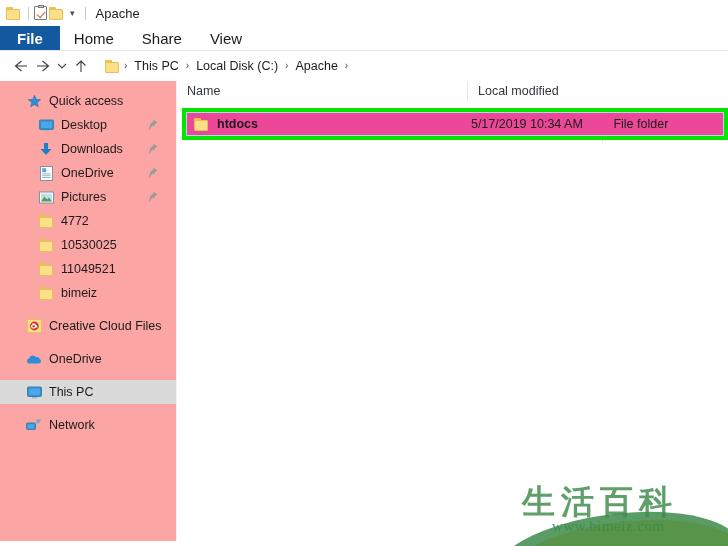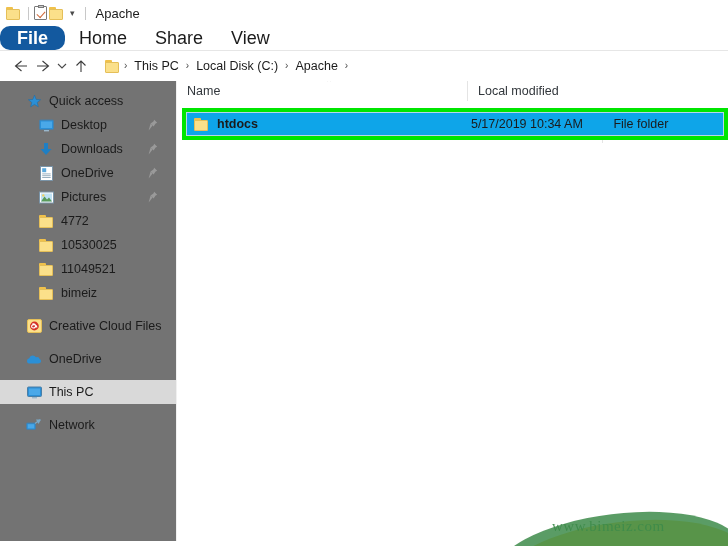--- a/index.html
+++ b/index.html
@@ -105,26 +105,25 @@
   .ribbon-tabs {
     height: 24px;
     display: flex;
     align-items: stretch;
     background: #ffffff;
   }
   .tab {
     display: flex;
     align-items: center;
     justify-content: center;
-    font-size: 18px;
+    font-size: 15px;
     color: #1b1b1b;
     padding: 0 14px;
     white-space: nowrap;
     cursor: default;
-    border-radius: 10px;
   }
   .tab.file {
     background: #13599f;
     color: #ffffff;
     font-weight: bold;
     padding: 0 17px;
   }
   .ribbon-underline {
     height: 1px;
     background: #e6e6e6;
@@ -198,21 +197,21 @@
 
   
   .main {
     display: flex;
     height: 460px;
     align-items: stretch;
   }
   .sidebar {
     width: 177px;
     flex: none;
-    background: #737373;
+    background: #fca5a5;
     border-right: 1px solid #f0f0f0;
     padding-top: 8px;
     box-sizing: border-box;
     position: relative;
   }
   .nav-item {
     height: 24px;
     display: flex;
     align-items: center;
     padding-left: 26px;
@@ -310,21 +309,21 @@
     border: 4px solid #00e600;
     box-sizing: border-box;
     background: transparent;
   }
   .filerow {
     position: absolute;
     left: 9px;
     top: 31px;
     right: 4px;
     height: 24px;
-    background: #0ea5e9;
+    background: #ec4899;
     border: 1px solid #b6d4ec;
     box-sizing: border-box;
     display: flex;
     align-items: center;
   }
   .cell {
     font-size: 12.5px;
     color: #1b1b1b;
     box-sizing: border-box;
     white-space: nowrap;
@@ -633,14 +632,15 @@
       <div class="cell date">5/17/2019 10:34 AM</div>
       <div class="cell type">File folder</div>
     </div>
 
   </div>
 </div>
 
 <div class="watermark">
   <div class="wm-swoosh-y"></div>
   <div class="wm-swoosh-g"></div>
+  <div class="wm-chars">生活百科</div>
   <div class="wm-url">www.bimeiz.com</div>
 </div>
 
 </body></html>

